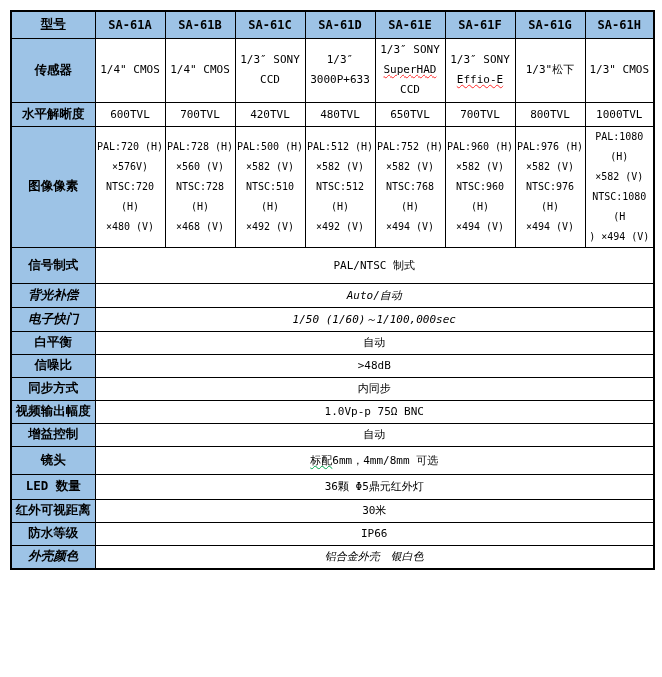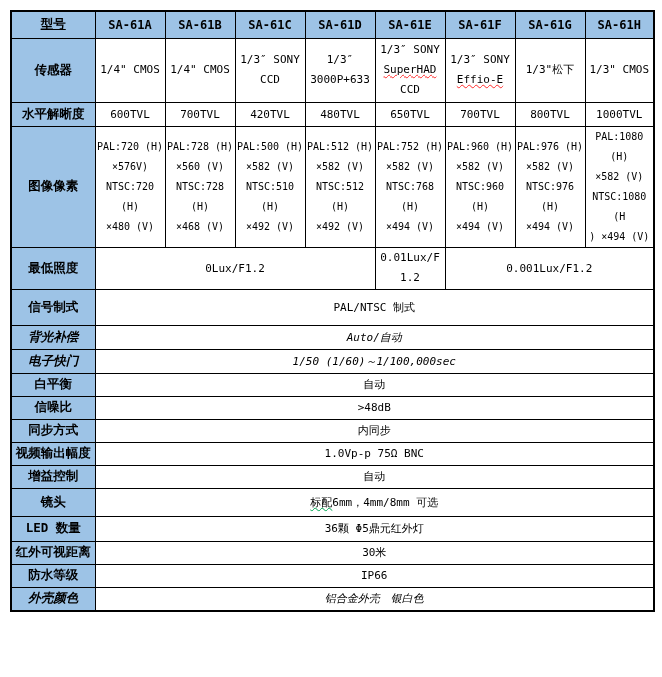--- a/index.html
+++ b/index.html
@@ -167,26 +167,20 @@
     <td class="pre pix">PAL:976 (H)
 ×582 (V)
 NTSC:976 (H)
 ×494 (V)</td>
     <td class="pre pix">PAL:1080 (H)
 ×582 (V)
 NTSC:1080 (H
 ) ×494 (V)</td>
   </tr>
 
-  <tr class="r-lux">
-    <th class="lab">最低照度</th>
-    <td colspan="4">0Lux/F1.2</td>
-    <td class="wrapall">0.01Lux/F1.2</td>
-    <td colspan="3">0.001Lux/F1.2</td>
-  </tr>
 
   <tr class="r-sig">
     <th class="lab">信号制式</th>
     <td colspan="8">PAL/NTSC 制式</td>
   </tr>
 
   <tr class="r-std2">
     <th class="lab">背光补偿</th>
     <td colspan="8">Auto/自动</td>
   </tr>

